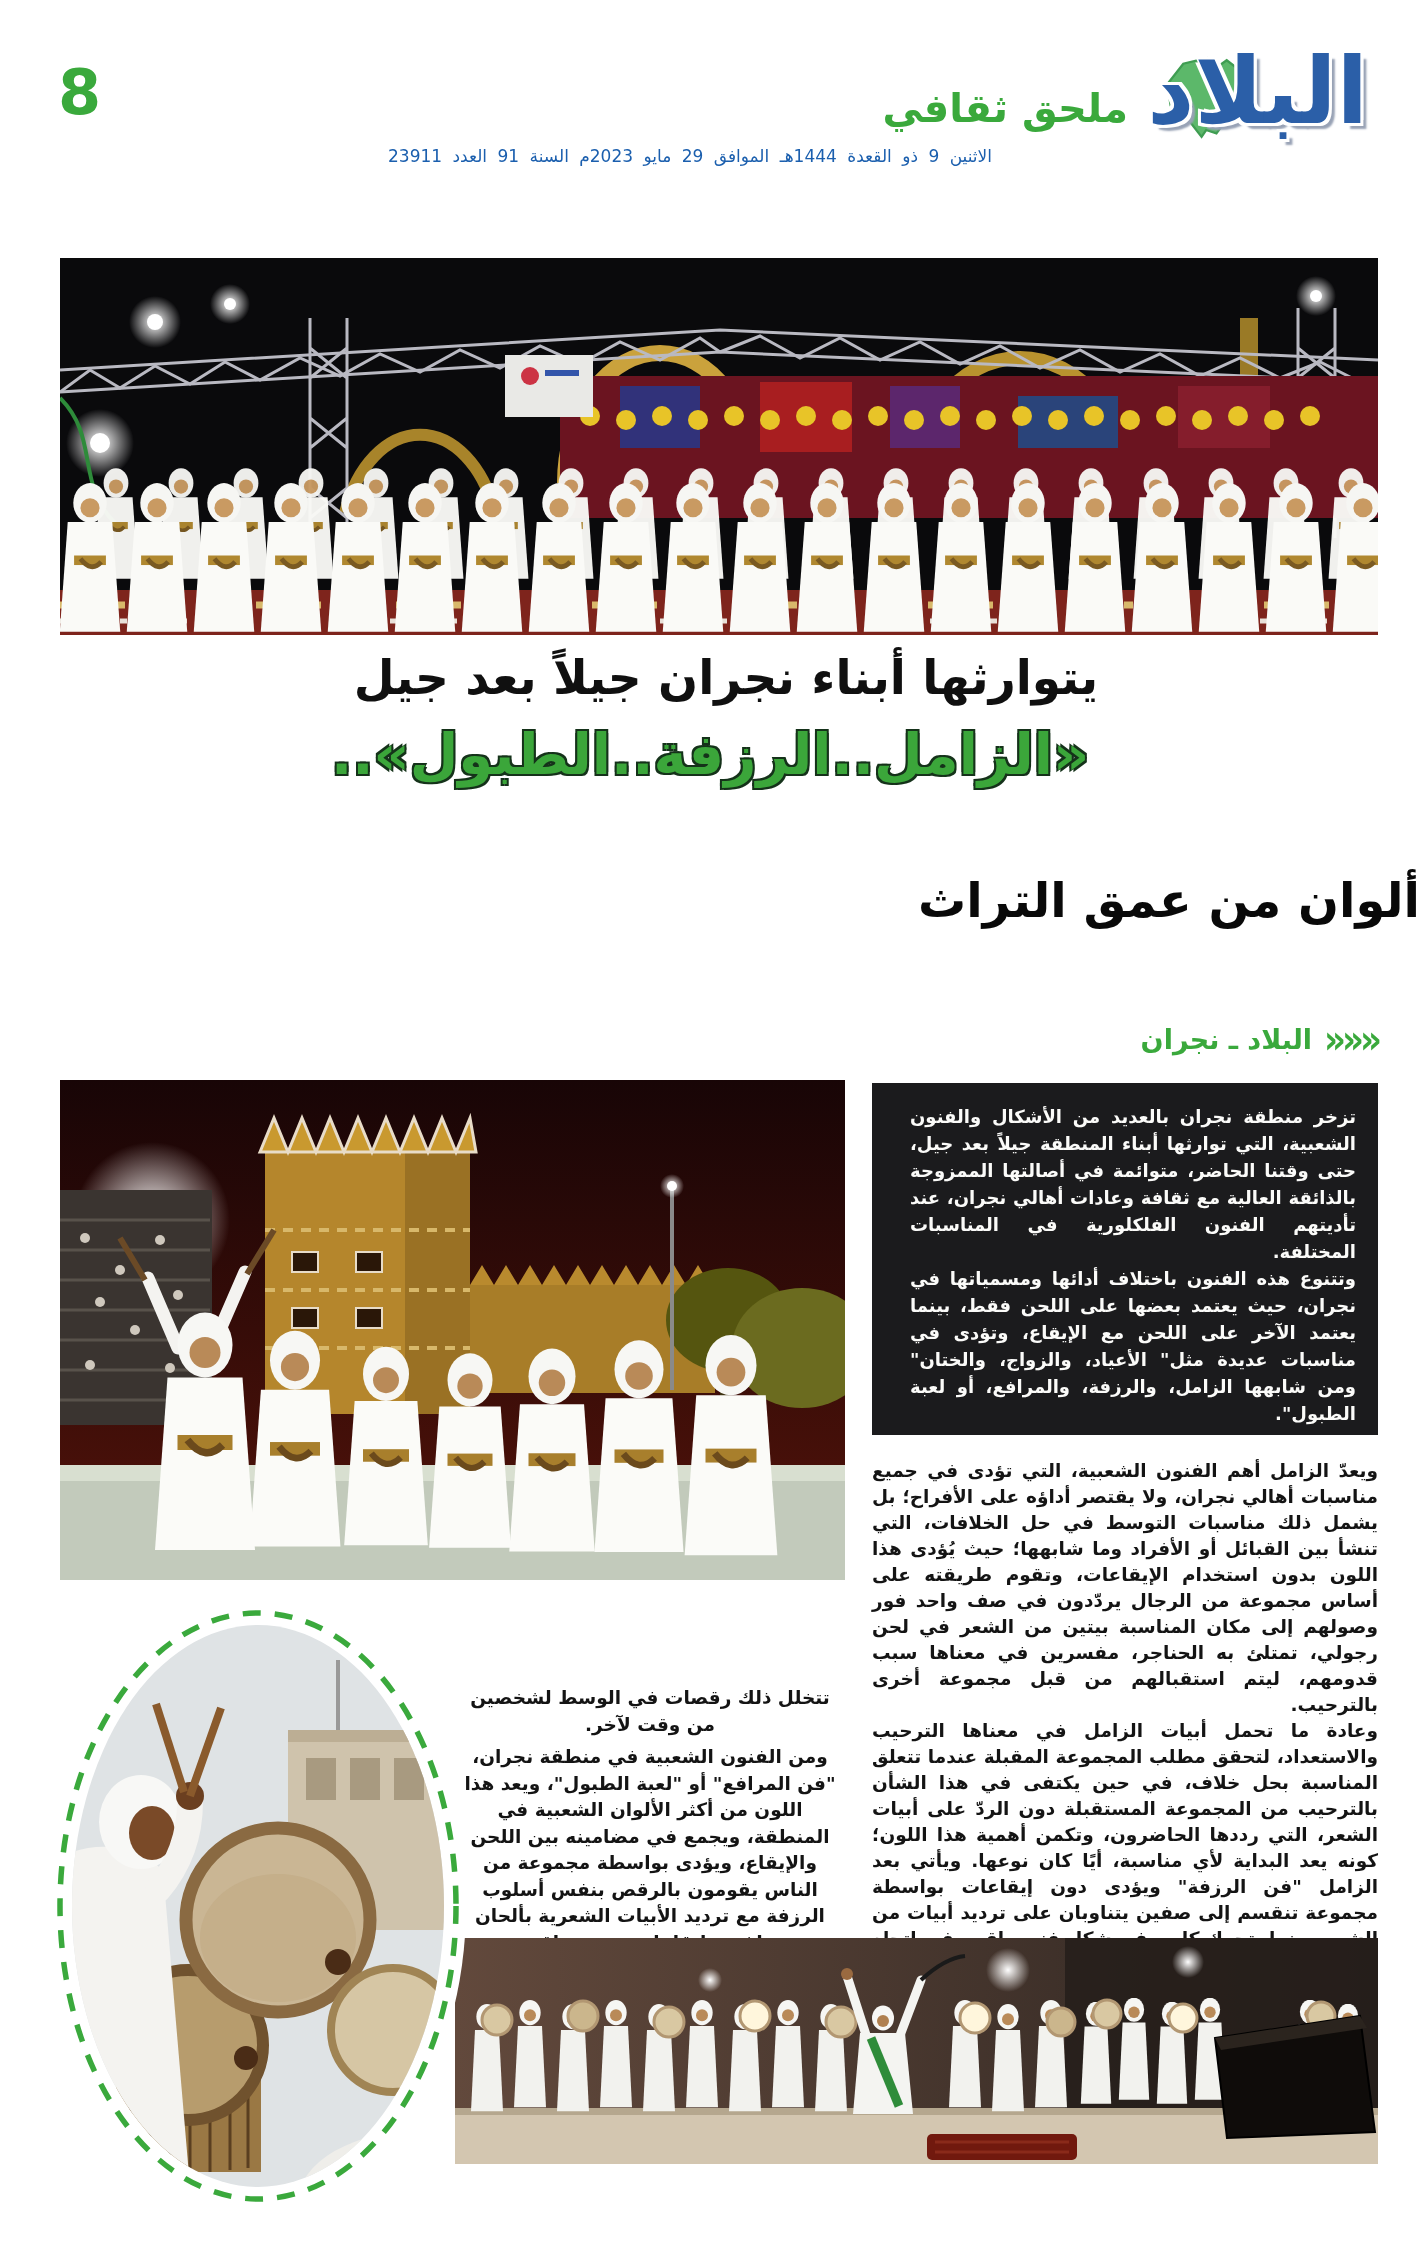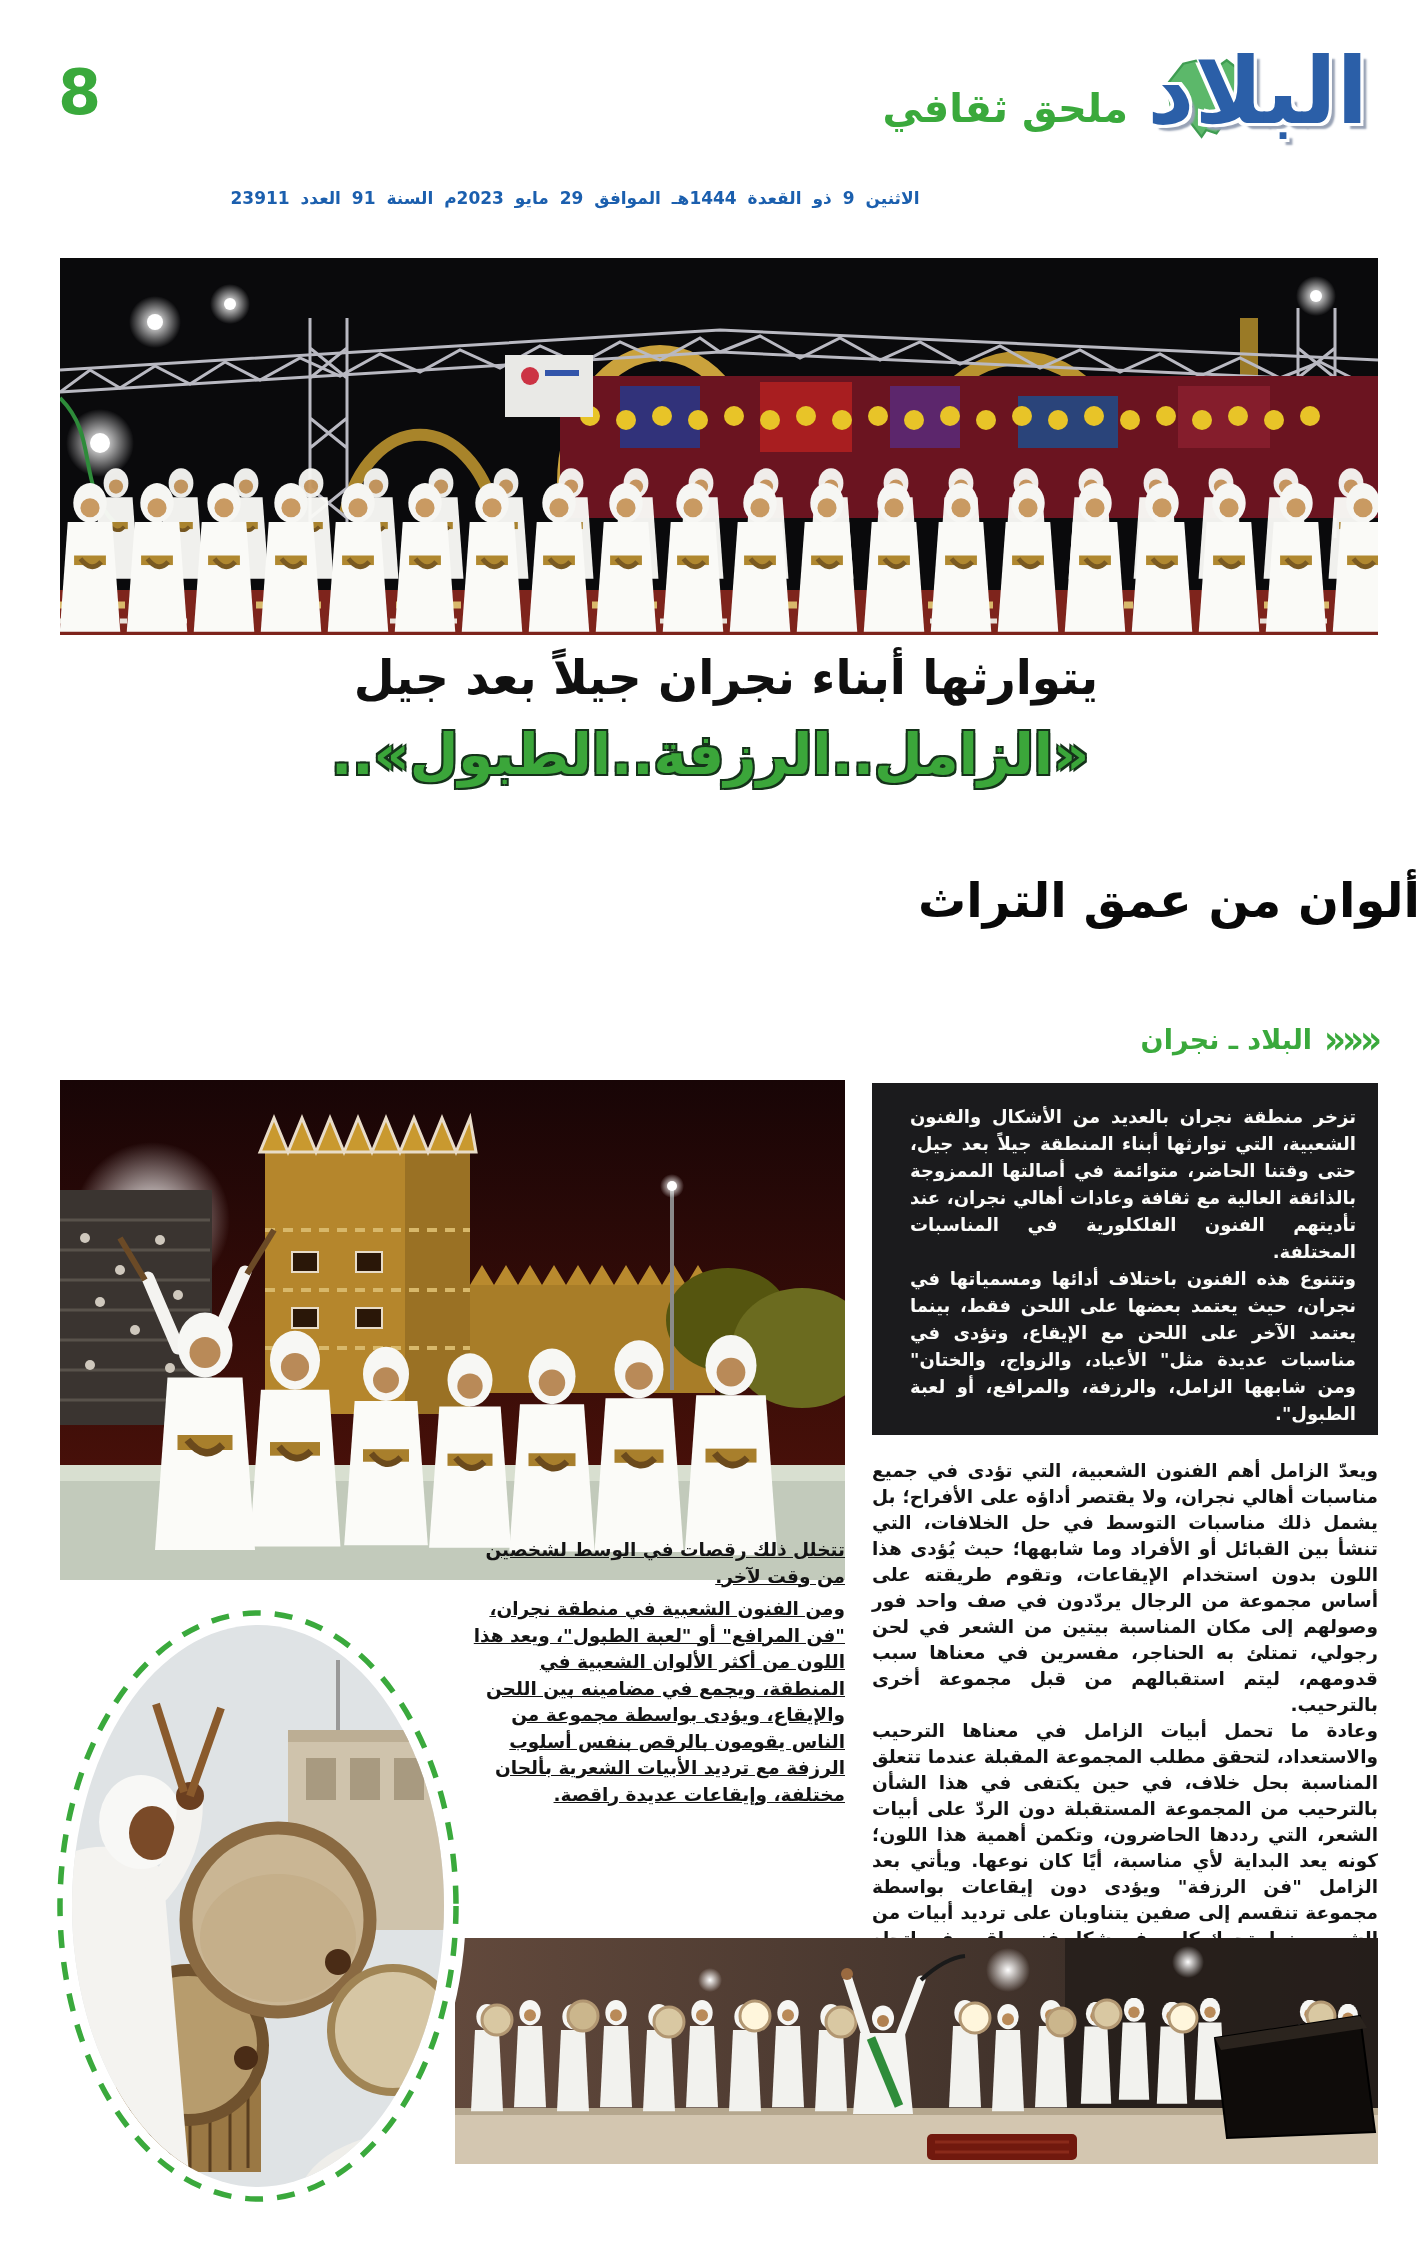--- a/index.html
+++ b/index.html
@@ -10,24 +10,23 @@
   
   .page-number{
     position:absolute;left:58px;top:62px;font-size:62px;font-weight:bold;
     color:var(--accent-green,#3aa93c);line-height:1;
   }
   .supplement{
     position:absolute;right:292px;top:84px;font-size:40px;font-weight:bold;
     color:var(--accent-green,#3aa93c);direction:rtl;line-height:1.2;
   }
   .dateline{
-    position:absolute;left:158px;top:146px;width:834px;direction:rtl;text-align:center;
-    font-size:17px;font-weight:bold;color:var(--date-blue,#1b5fae);word-spacing:5px;
+    position:absolute;left:158px;top:146px;width:834px;direction:rtl;text-align:right;
+    font-size:17px;font-weight:normal;color:var(--date-blue,#1b5fae);word-spacing:5px;
     white-space:nowrap;
-    margin-top:42px;
   }
   .logo{position:absolute;right:40px;top:44px;width:252px;height:132px;}
   .logo-map{position:absolute;right:108px;top:6px;width:118px;height:96px;}
   .logo-text{
     position:absolute;right:12px;top:2px;font-size:92px;font-weight:bold;line-height:1;
     color:var(--logo-blue,#2b5fa8);direction:rtl;
     text-shadow:-3px -3px 0 #fff,3px -3px 0 #fff,-3px 3px 0 #fff,3px 3px 0 #fff,6px 6px 2px #98a2b5;
     margin-left:12px;
   }
   
@@ -63,23 +62,22 @@
     background:var(--box-bg,#1b1b1d);color:#fbfbf9;direction:rtl;text-align:justify;
     padding:20px 22px 10px 38px;overflow:hidden;
   }
   .lead-box p{margin:0;font-size:18px;font-weight:bold;line-height:27px;}
   .col-right{
     position:absolute;left:872px;top:1458px;width:506px;direction:rtl;text-align:justify;
     color:#141414;
   }
   .col-right p{margin:0;font-size:18.5px;font-weight:bold;line-height:26px;}
   .col-mid{
-    position:absolute;left:455px;top:1537px;width:390px;direction:rtl;text-align:right;
+    position:absolute;left:455px;top:1685px;width:390px;direction:rtl;text-align:center;
     color:#141414;
-    text-decoration:underline;
   }
   .col-mid p{margin:0 0 6px 0;font-size:18.5px;font-weight:bold;line-height:26.5px;}
 </style>
 </head>
 <body>
 
 <div class="page">
 
   <div class="page-number">8</div>
   <div class="supplement">ملحق ثقافي</div>

